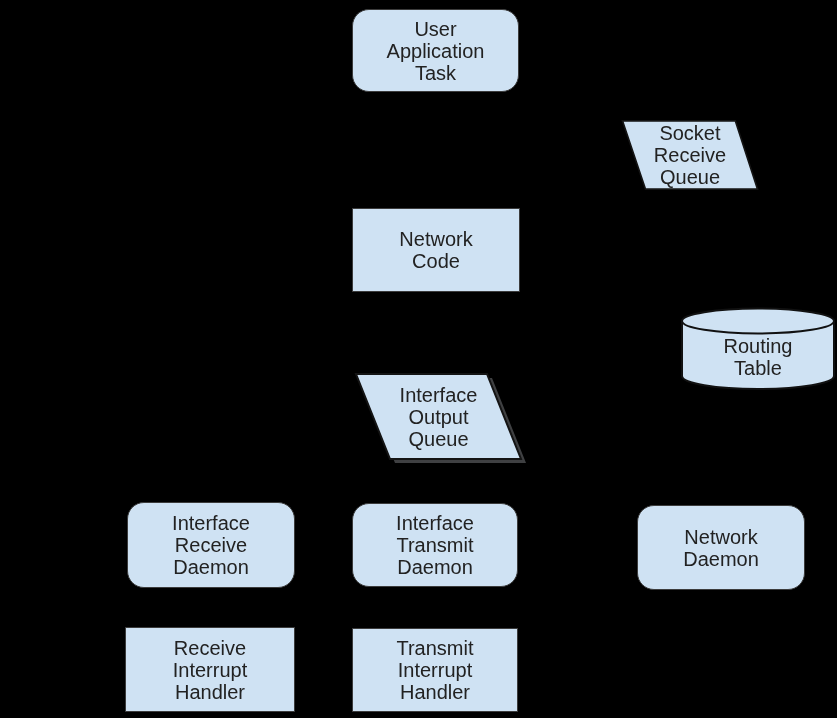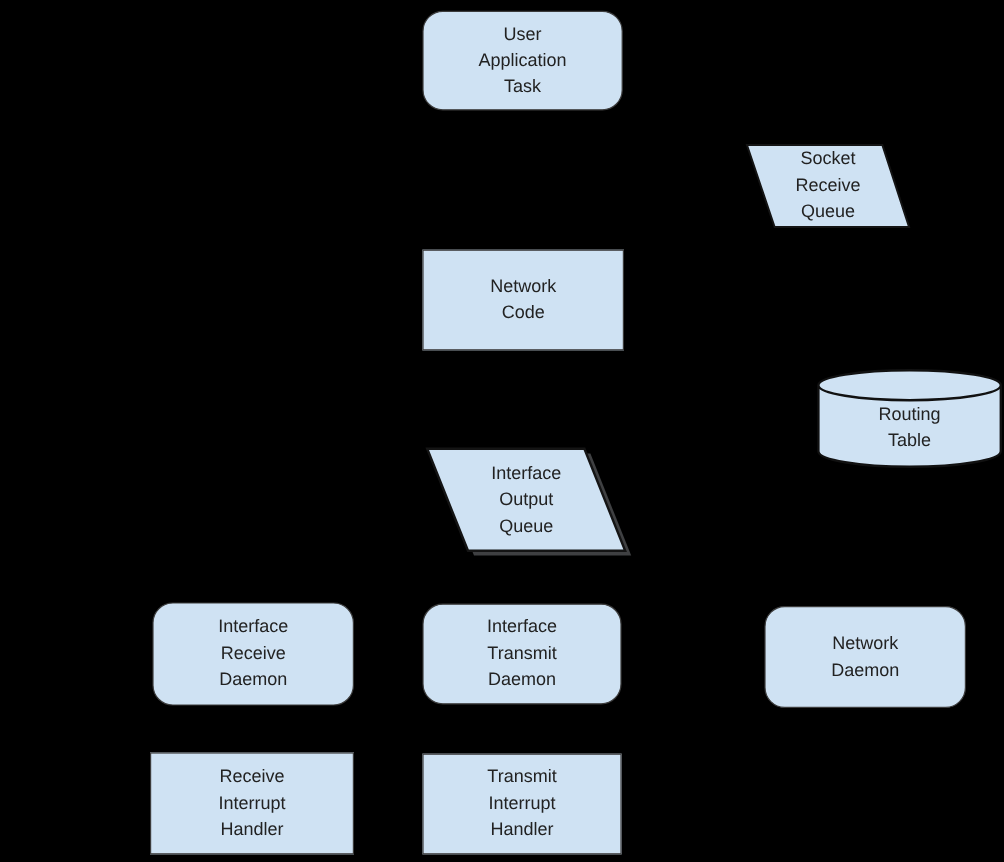--- a/index.html
+++ b/index.html
@@ -37,21 +37,21 @@
     display: block;
   }
   .label {
     position: absolute;
     inset: 0;
     display: flex;
     align-items: center;
     justify-content: center;
     text-align: center;
     white-space: pre-line;
-    font-size: 15px;
+    font-size: 20px;
     line-height: 22px;
     color: #222222;
   }
   .label.cyl {
     padding-top: 16px;
   }
 </style>
 </head>
 <body>
 

